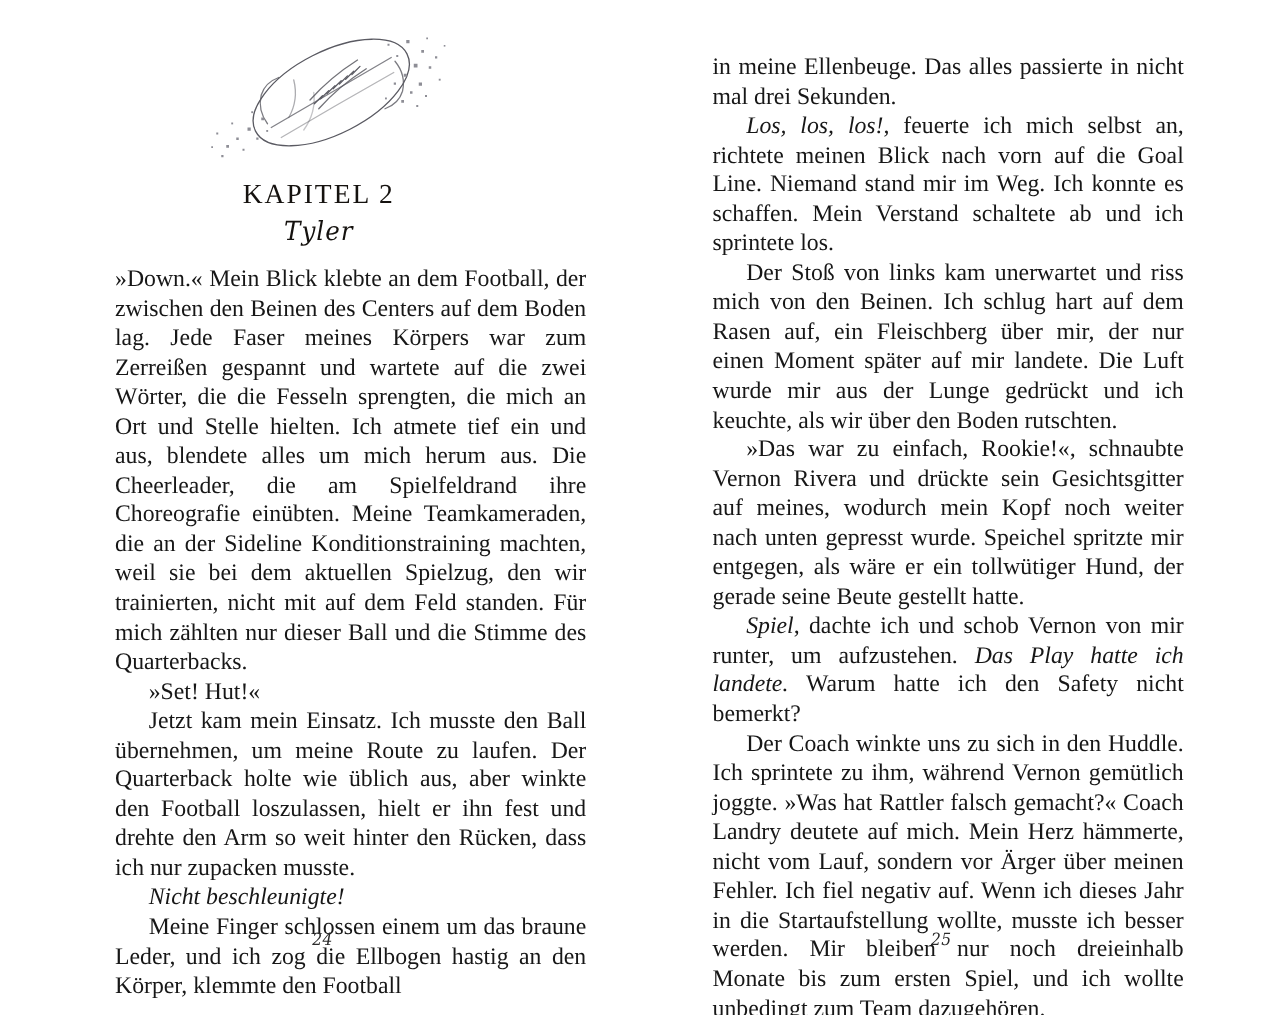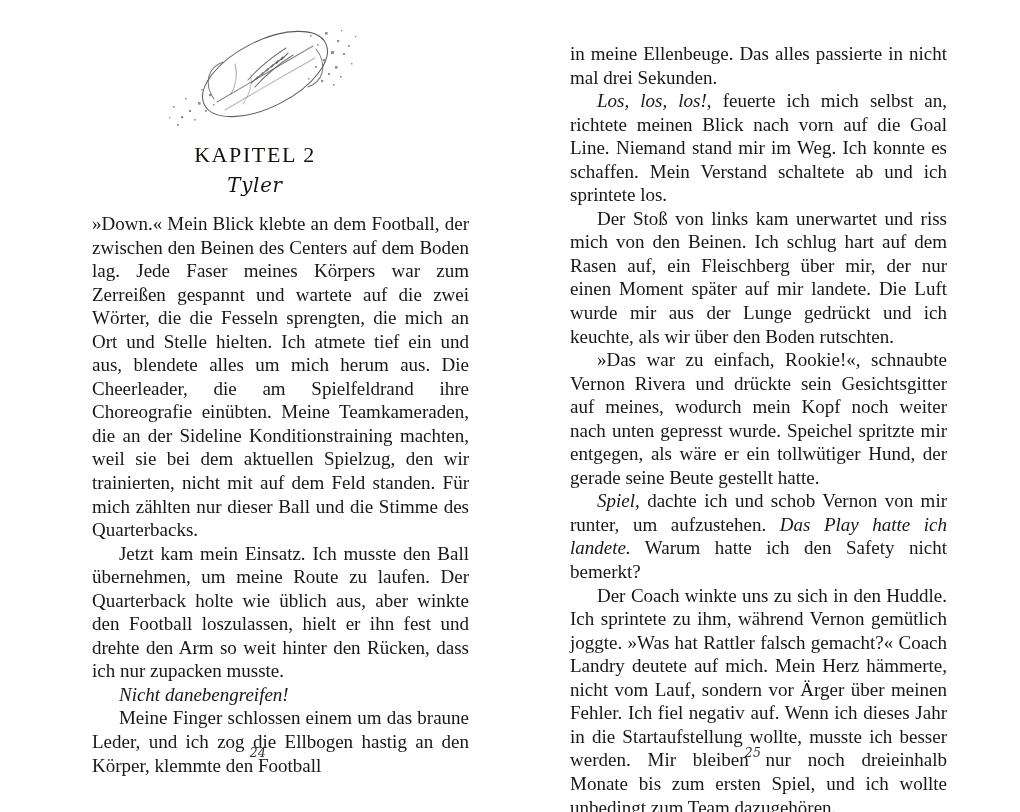--- a/index.html
+++ b/index.html
@@ -182,22 +182,23 @@
       </svg>
     </div>
 
     <div class="chapter-heading">
       <span class="chapter-label">KAPITEL 2</span>
       <span class="chapter-name">Tyler</span>
     </div>
 
     <div class="textblock" id="left-text">
         <p class="noindent"><span>»Down.« Mein Blick klebte an dem Football, der zwischen den Beinen des Centers auf dem Boden lag. Jede Faser meines Körpers war zum Zerreißen gespannt und wartete auf die zwei Wörter, die die Fesseln sprengten, die mich an Ort und Stelle hielten. Ich atmete tief ein und aus, blendete alles um mich herum aus. Die Cheerleader, die am Spielfeldrand ihre Choreografie einübten. Meine Teamkameraden, die an der Sideline Konditionstraining machten, weil sie bei dem aktuellen Spielzug, den wir trainierten, nicht mit auf dem Feld standen. Für mich zählten nur dieser Ball und die Stimme des Quarterbacks.</span></p>
+        <p><span>»Set! Hut!«</span></p>
         <p><span>Jetzt kam mein Einsatz. Ich musste den Ball übernehmen, um meine Route zu laufen. Der Quarterback holte wie üblich aus, aber winkte den Football loszulassen, hielt er ihn fest und drehte den Arm so weit hinter den Rücken, dass ich nur zupacken musste.</span></p>
-        <p><em>Nicht danebengreifen!</em></p>
+        <p><em>Nicht beschleunigte!</em></p>
         <p><span>Meine Finger schlossen einem um das braune Leder, und ich zog die Ellbogen hastig an den Körper, klemmte den Football</span></p>
       </div>
 
     <div class="folio">24</div>
   </div>
 
   <div class="page page-right">
     <div class="textblock" id="right-text">
         <p class="noindent"><span>in meine Ellenbeuge. Das alles passierte in nicht mal drei Sekunden.</span></p>
         <p><em>Los, los, los!</em><span>, feuerte ich mich selbst an, richtete meinen Blick nach vorn auf die Goal Line. Niemand stand mir im Weg. Ich konnte es schaffen. Mein Verstand schaltete ab und ich sprintete los.</span></p>

